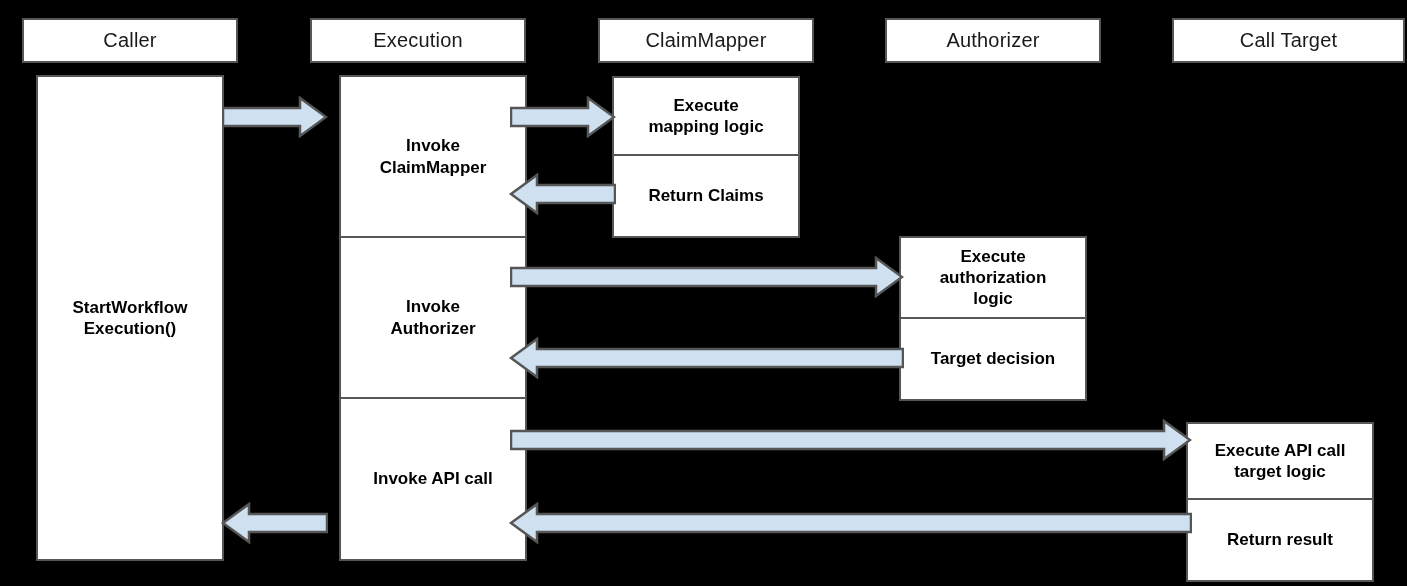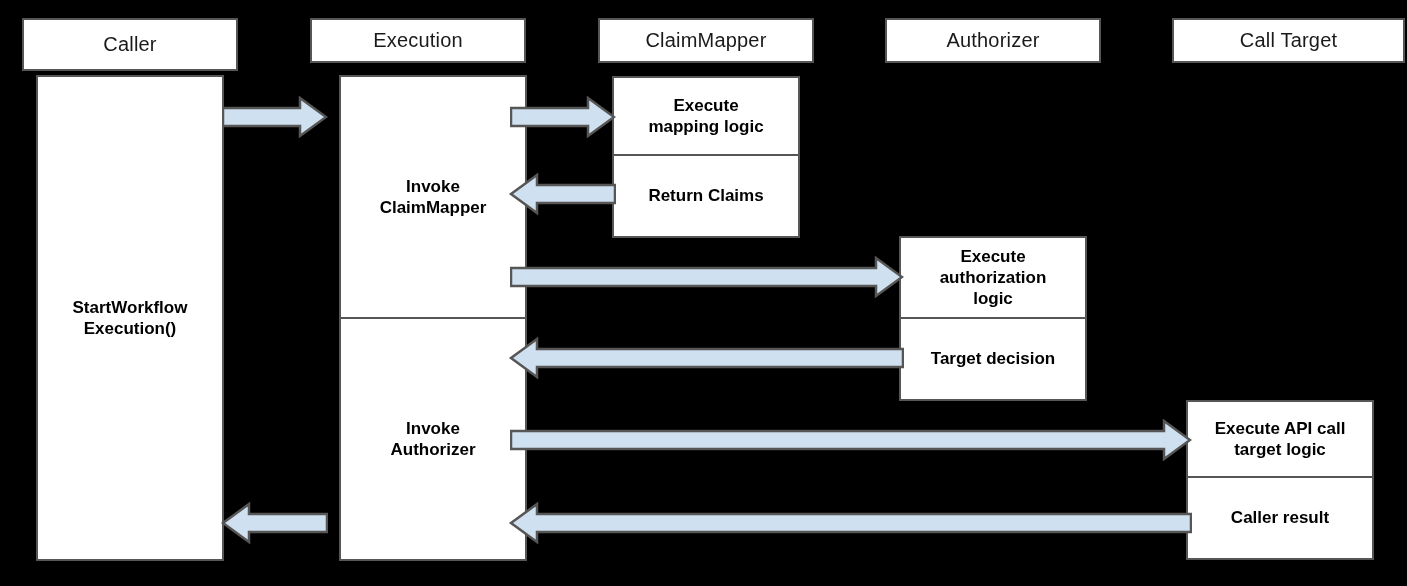--- a/index.html
+++ b/index.html
@@ -65,21 +65,21 @@
     position: absolute;
     display: block;
   }
   .arrow svg { display: block; }
 </style>
 </head>
 <body>
 
 <div id="canvas">
 
-  <div class="lifeline-header" style="left:22px; top:18px; width:216px; height:53px;">
+  <div class="lifeline-header" style="left:22px; top:18px; width:216px; height:45px;">
     <span>Caller</span>
   </div>
 
   <div class="lifeline-header" style="left:310px; top:18px; width:216px; height:45px;">
     <span>Execution</span>
   </div>
 
   <div class="lifeline-header" style="left:598px; top:18px; width:216px; height:45px;">
     <span>ClaimMapper</span>
   </div>
@@ -95,39 +95,40 @@
   <div class="activation" style="left:36px; top:75px; width:188px; height:486px;">
     <div class="seg" style="white-space:pre-line;border-radius:19px;">StartWorkflow
 Execution()</div>
   </div>
 
   <div class="activation" style="left:339px; top:75px; width:188px; height:486px;">
     <div class="seg" style="height:162px; white-space:pre-line;">Invoke
 ClaimMapper</div>
     <div class="seg" style="height:161px; white-space:pre-line;">Invoke
 Authorizer</div>
+    <div class="seg" style="height:161px; white-space:pre-line;">Invoke API call</div>
   </div>
 
   <div class="activation" style="left:612px; top:76px; width:188px; height:162px;">
     <div class="seg" style="height:80px; white-space:pre-line;">Execute
 mapping logic</div>
     <div class="seg" style="height:82px; white-space:pre-line;">Return Claims</div>
   </div>
 
   <div class="activation" style="left:899px; top:236px; width:188px; height:165px;">
     <div class="seg" style="height:83px; white-space:pre-line;">Execute
 authorization
 logic</div>
     <div class="seg" style="height:82px; white-space:pre-line;">Target decision</div>
   </div>
 
-  <div class="activation" style="left:1186px; top:400px; width:188px; height:160px;">
+  <div class="activation" style="left:1186px; top:422px; width:188px; height:160px;">
     <div class="seg" style="height:78px; white-space:pre-line;">Execute API call
 target logic</div>
-    <div class="seg" style="height:82px; white-space:pre-line;">Caller result</div>
+    <div class="seg" style="height:82px; white-space:pre-line;">Return result</div>
   </div>
 
   <div class="arrow" style="left:222px; top:96px;">
     <svg width="106" height="42" viewBox="0 0 106 42">
       <path d="M1,12 L78,12 L78,2 L104,21 L78,40 L78,30 L1,30 Z" fill="#cfe0f0" stroke="#565656" stroke-width="2.5" stroke-linejoin="miter"></path>
     </svg>
   </div>
 
   <div class="arrow" style="left:510px; top:96px;">
     <svg width="106" height="42" viewBox="0 0 106 42">

